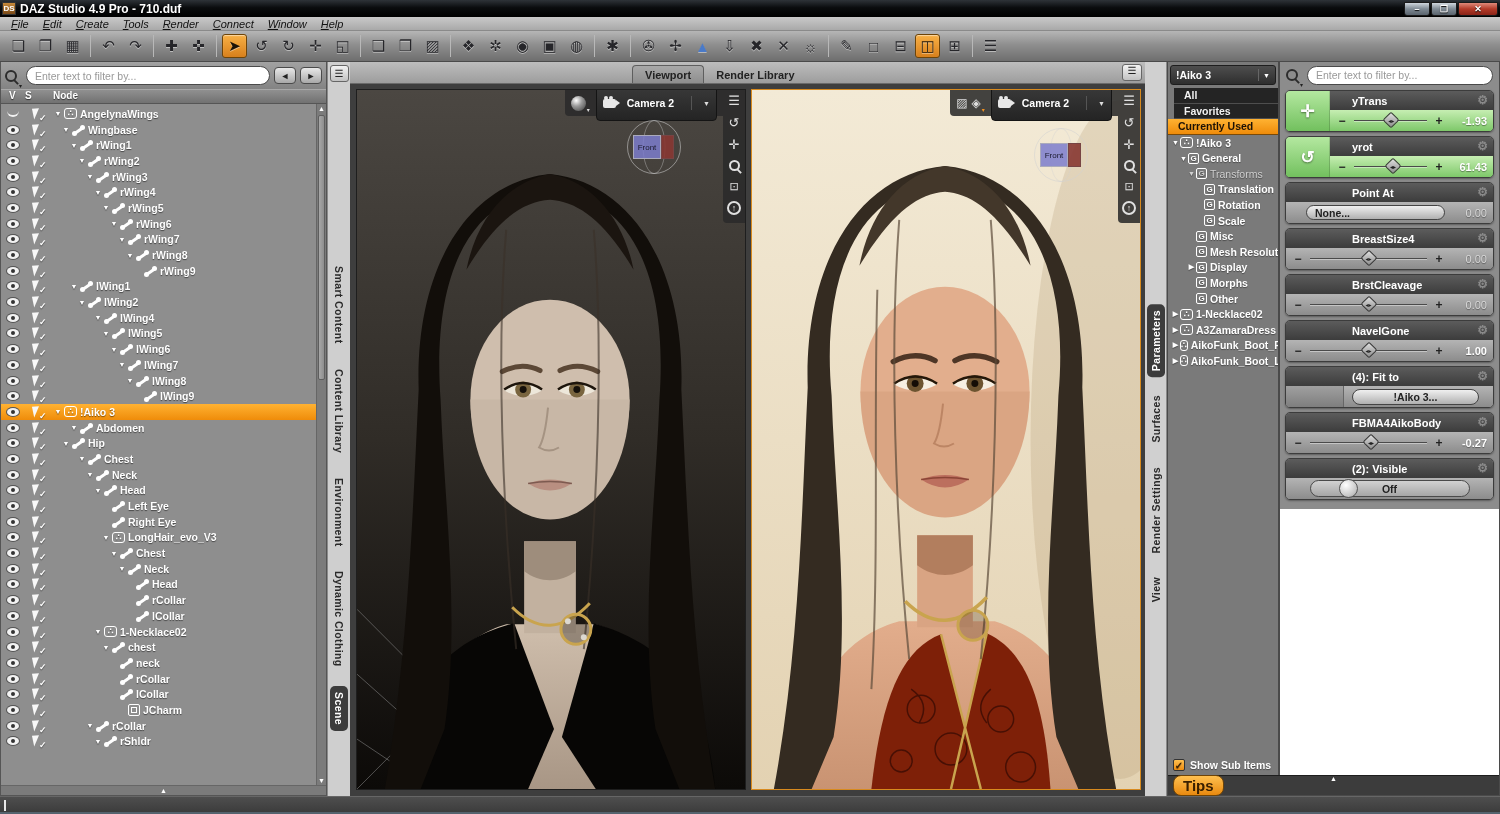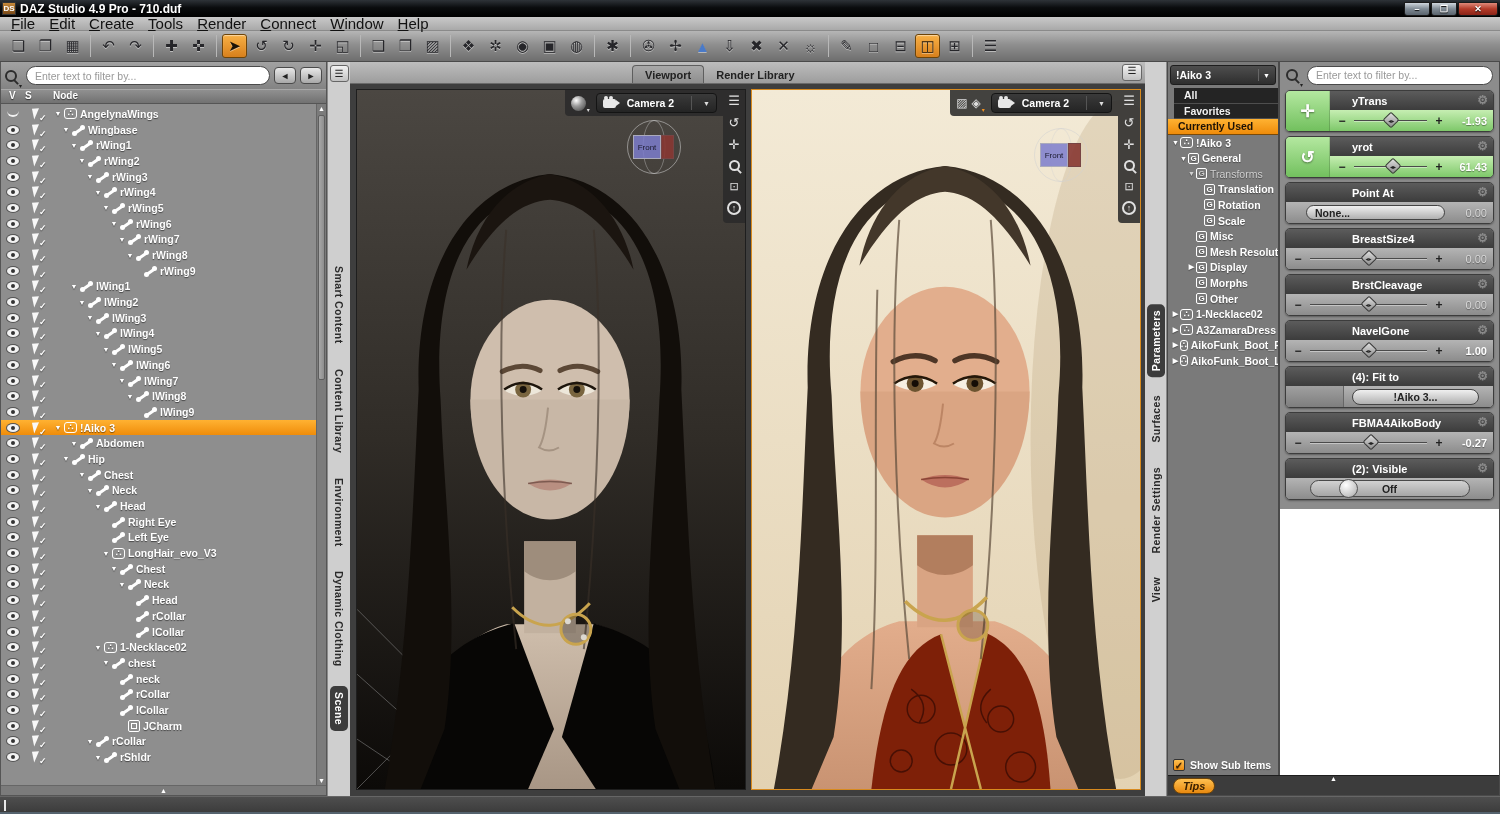--- a/index.html
+++ b/index.html
@@ -9,21 +9,21 @@
   
   .titlebar { height:17px; background:linear-gradient(#2e3338,#0a0c0e 45%,#000); display:flex; align-items:center; padding-left:2px; color:#fff; }
   .app-badge { width:14px; height:13px; background:linear-gradient(#c88a3a,#7a4a18); border:1px solid #333; color:#fff; font-size:8px; font-weight:bold; display:flex; align-items:center; justify-content:center; margin-right:4px; }
   .title-text { font-size:12px; font-weight:bold; text-shadow:0 1px 2px #000; }
   .win-controls { margin-left:auto; display:flex; gap:1px; padding-right:2px; }
   .win-btn { width:26px; height:14px; border:1px solid #1a1a1a; border-radius:0 0 3px 3px; background:linear-gradient(#cfd6dd,#7e8993 50%,#5a646d); color:#fff; font-size:9px; line-height:12px; text-align:center; font-weight:bold; text-shadow:0 1px 1px #000; }
   .win-btn.close { width:40px; background:linear-gradient(#e08a7a,#b33a28 50%,#8a2418); }
 
   
   .menubar { height:14px; background:linear-gradient(#c9c9c9,#a9a9a9); display:flex; align-items:center; padding-left:4px; border-bottom:1px solid #8a8a8a; }
-  .menu-item { padding:0 7px; font-size:15px; color:#111; height:14px; line-height:14px; }
+  .menu-item { padding:0 7px; font-size:11px; color:#111; height:14px; line-height:14px;font-style:italic; }
 
   
   .toolbar { height:31px; background:linear-gradient(#b6b6b6,#8f8f8f 45%,#6e6e6e); display:flex; align-items:center; padding:0 5px; border-bottom:1px solid #4a4a4a; }
   .tb-icon { width:25px; height:24px; display:flex; align-items:center; justify-content:center; font-size:15px; color:#26262a; text-shadow:0 1px 0 rgba(255,255,255,.45); border-radius:3px; margin:0 1px; }
   .tb-icon.active { background:linear-gradient(#f8b045,#d8801c); border:1px solid #6e4408; box-shadow:inset 0 1px 1px rgba(255,255,255,.5); color:#1c1206; }
   .tb-sep { width:1px; height:22px; background:#5c5c5c; border-right:1px solid #b8b8b8; margin:0 4px; }
 
   .main { display:flex; height:734px; }
 
   
@@ -78,21 +78,21 @@
   .panebar-btn { position:absolute; right:3px; top:2px; width:20px; height:17px; border:1px solid #666; border-radius:3px; background:linear-gradient(#f2f2f2,#c2c2c2); font-size:10px; text-align:center; color:#222; }
   .vp-area { flex:1; background:#3e3e3e; display:flex; gap:5px; padding:5px 4px 6px 6px; min-height:0; }
   .vp-pane { flex:1; position:relative; background:#000; border:1px solid #1e1e1e; overflow:hidden; }
   .vp-pane.active-pane { border:1px solid #d88a1e; }
   .vp-pane svg { position:absolute; inset:0; width:100%; height:100%; }
   .pane-header { position:absolute; top:0; right:22px; left:auto; height:26px; display:flex; align-items:center; gap:4px; background:rgba(42,42,42,.88); padding:0 6px; border-radius:0 0 0 4px; }
   .ph-sphere { width:15px; height:15px; border-radius:50%; background:radial-gradient(circle at 35% 30%,#fff,#9a9a9a 40%,#3a3a3a); position:relative; }
   .ph-caret { font-size:6px; color:#ddd; align-self:flex-end; margin:0 2px 3px -3px; }
   .ph-caret.orange { color:#f09020; }
   .ph-miniglyph { font-size:12px; color:#ddd; }
-  .cam-box { display:flex; align-items:center; gap:11px; background:linear-gradient(#3a3a3a,#242424); border:1px solid #141414; border-radius:4px; height:20px; padding:8px 6px; color:#fff; font-weight:bold; font-size:10.5px; }
+  .cam-box { display:flex; align-items:center; gap:11px; background:linear-gradient(#3a3a3a,#242424); border:1px solid #141414; border-radius:4px; height:36px; padding:8px 6px; color:#fff; font-weight:bold; font-size:10.5px; }
   .cam-icon { width:13px; height:9px; background:#e8e8e8; border-radius:2px; position:relative; }
   .cam-icon::before { content:""; position:absolute; right:-4px; top:1px; border-left:4px solid #e8e8e8; border-top:3px solid transparent; border-bottom:3px solid transparent; }
   .cam-icon::after { content:""; position:absolute; left:1px; top:-3px; width:4px; height:4px; border-radius:50%; background:#e8e8e8; box-shadow:5px 0 0 0 #e8e8e8; }
   .cam-div { width:1px; height:14px; background:#555; margin-left:6px; }
   .cam-caret { font-size:7px; color:#ddd; }
   .vp-tools { position:absolute; top:0; right:0; width:22px; bottom:auto; display:flex; flex-direction:column; align-items:center; gap:8px; background:rgba(42,42,42,.88); padding:4px 0 8px; border-radius:0 0 0 4px; }
   .vptool { color:#e0e0e0; font-size:13px; line-height:14px; }
   .vptool.small { font-size:11px; }
   .mag-w { width:11px; height:11px; border:2px solid #e0e0e0; border-radius:50%; position:relative; }
   .mag-w::after { content:""; position:absolute; width:6px; height:2px; background:#e0e0e0; bottom:-3px; right:-4px; transform:rotate(45deg); }
@@ -141,21 +141,21 @@
   .harr { position:absolute; top:10px; transform:translate(-50%,-50%); font-size:6px; color:#222; letter-spacing:0; z-index:2; }
   .val { width:42px; text-align:right; font-size:11px; color:#efefef; text-shadow:0 1px 1px rgba(0,0,0,.4); flex:none; }
   .val.dim { color:#d8d8d8; font-weight:normal; } .val.emph { font-weight:bold; color:#fff; }
   .pa-btn { width:178px; height:15px; border-radius:8px; border:1px solid #444; background:linear-gradient(#f0f0f0,#b0b0b0); font-weight:bold; color:#222; font-size:10.5px; padding-left:8px; display:flex; align-items:center; margin-left:14px; }
   .fit-spacer { width:58px; height:100%; background:linear-gradient(#a0a0a0,#7e7e7e); border-right:1px solid #666; margin:0 0 0 -6px; flex:none; }
   .fit-btn { flex:1; height:16px; margin:0 8px; border-radius:8px; border:1px solid #444; background:linear-gradient(#f0f0f0,#b0b0b0); font-weight:bold; color:#222; font-size:10.5px; display:flex; align-items:center; justify-content:center; }
   .toggle { width:160px; height:17px; margin:0 auto; border-radius:9px; border:1px solid #4a4a4a; background:linear-gradient(#d2d2d2,#a6a6a6); position:relative; display:flex; align-items:center; justify-content:center; font-weight:bold; color:#222; font-size:10.5px; }
   .knob { position:absolute; left:28px; top:-2px; width:19px; height:19px; border-radius:50%; background:radial-gradient(circle at 35% 30%,#fff,#c8c8c8 65%,#9a9a9a); border:1px solid #555; }
   .dock-bottom { height:20px; background:#3c3c3c; border-top:1px solid #1e1e1e; display:flex; align-items:center; position:relative; }
   .dock-bottom::before { content:"▲"; position:absolute; left:50%; top:-1px; transform:translateX(-50%); font-size:7px; color:#fff; }
-  .tips-btn { margin-left:5px; padding:1px 9px; background:linear-gradient(#ffc050,#e8890f); border:1px solid #6e4408; border-radius:8px; color:#3a2000; font-weight:bold; font-size:11px;font-style:italic; }
+  .tips-btn { margin-left:5px; padding:1px 9px; background:linear-gradient(#ffc050,#e8890f); border:1px solid #6e4408; border-radius:8px; color:#3a2000; font-weight:bold; font-size:15px; }
 
   
   .statusbar { height:18px; background:linear-gradient(#4e4e4e,#3a3a3a); border-top:1px solid #666; position:relative; }
   .statusbar::before { content:""; position:absolute; left:4px; top:3px; width:2px; height:11px; background:#e8e8e8; }
   .statusbar::after { content:""; position:absolute; left:0; right:0; bottom:0; height:2px; background:#55636e; }
 </style>
 </head>
 <body>
 
 <div class="titlebar">
@@ -425,34 +425,20 @@
               </div>
               <div>lWing2</div>
             </div>
             <div class="tree-row">
               <div class="cell-eye">
                 <div class="eye-open"></div>
               </div>
               <div class="cell-cur">
                 <div class="cursor-check"></div>
               </div>
-              <div style="width: 34px; flex: 0 0 auto;"></div>
-              <div class="tw-arrow">▼</div>
-              <div class="node-icon">
-                <div class="icon-bone"></div>
-              </div>
-              <div>lWing3</div>
-            </div>
-            <div class="tree-row">
-              <div class="cell-eye">
-                <div class="eye-open"></div>
-              </div>
-              <div class="cell-cur">
-                <div class="cursor-check"></div>
-              </div>
               <div style="width: 42px; flex: 0 0 auto;"></div>
               <div class="tw-arrow">▼</div>
               <div class="node-icon">
                 <div class="icon-bone"></div>
               </div>
               <div>lWing4</div>
             </div>
             <div class="tree-row">
               <div class="cell-eye">
                 <div class="eye-open"></div>
@@ -612,35 +598,35 @@
                 <div class="eye-open"></div>
               </div>
               <div class="cell-cur">
                 <div class="cursor-check"></div>
               </div>
               <div style="width: 50px; flex: 0 0 auto;"></div>
               <div class="tw-arrow"></div>
               <div class="node-icon">
                 <div class="icon-bone"></div>
               </div>
-              <div>Right Eye</div>
+              <div>Left Eye</div>
             </div>
             <div class="tree-row">
               <div class="cell-eye">
                 <div class="eye-open"></div>
               </div>
               <div class="cell-cur">
                 <div class="cursor-check"></div>
               </div>
               <div style="width: 50px; flex: 0 0 auto;"></div>
               <div class="tw-arrow"></div>
               <div class="node-icon">
                 <div class="icon-bone"></div>
               </div>
-              <div>Left Eye</div>
+              <div>Right Eye</div>
             </div>
             <div class="tree-row">
               <div class="cell-eye">
                 <div class="eye-open"></div>
               </div>
               <div class="cell-cur">
                 <div class="cursor-check"></div>
               </div>
               <div style="width: 50px; flex: 0 0 auto;"></div>
               <div class="tw-arrow">▼</div>

